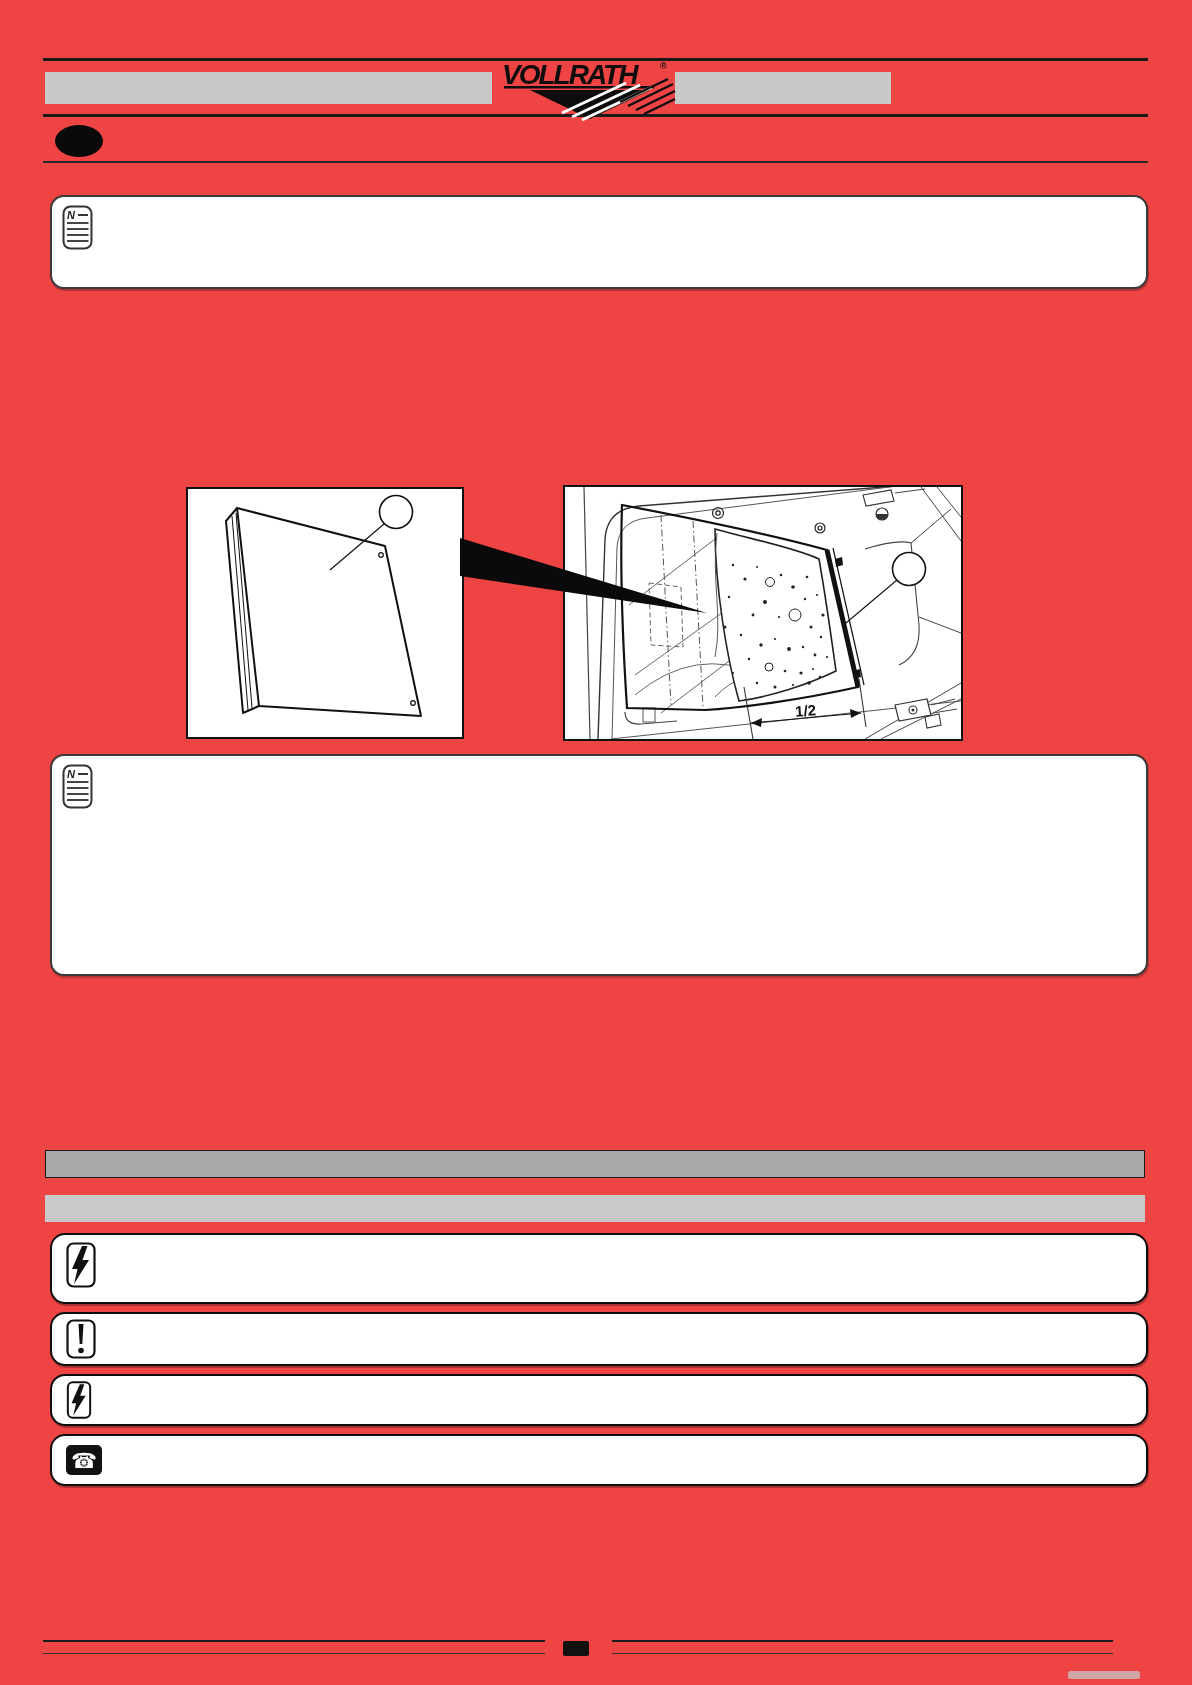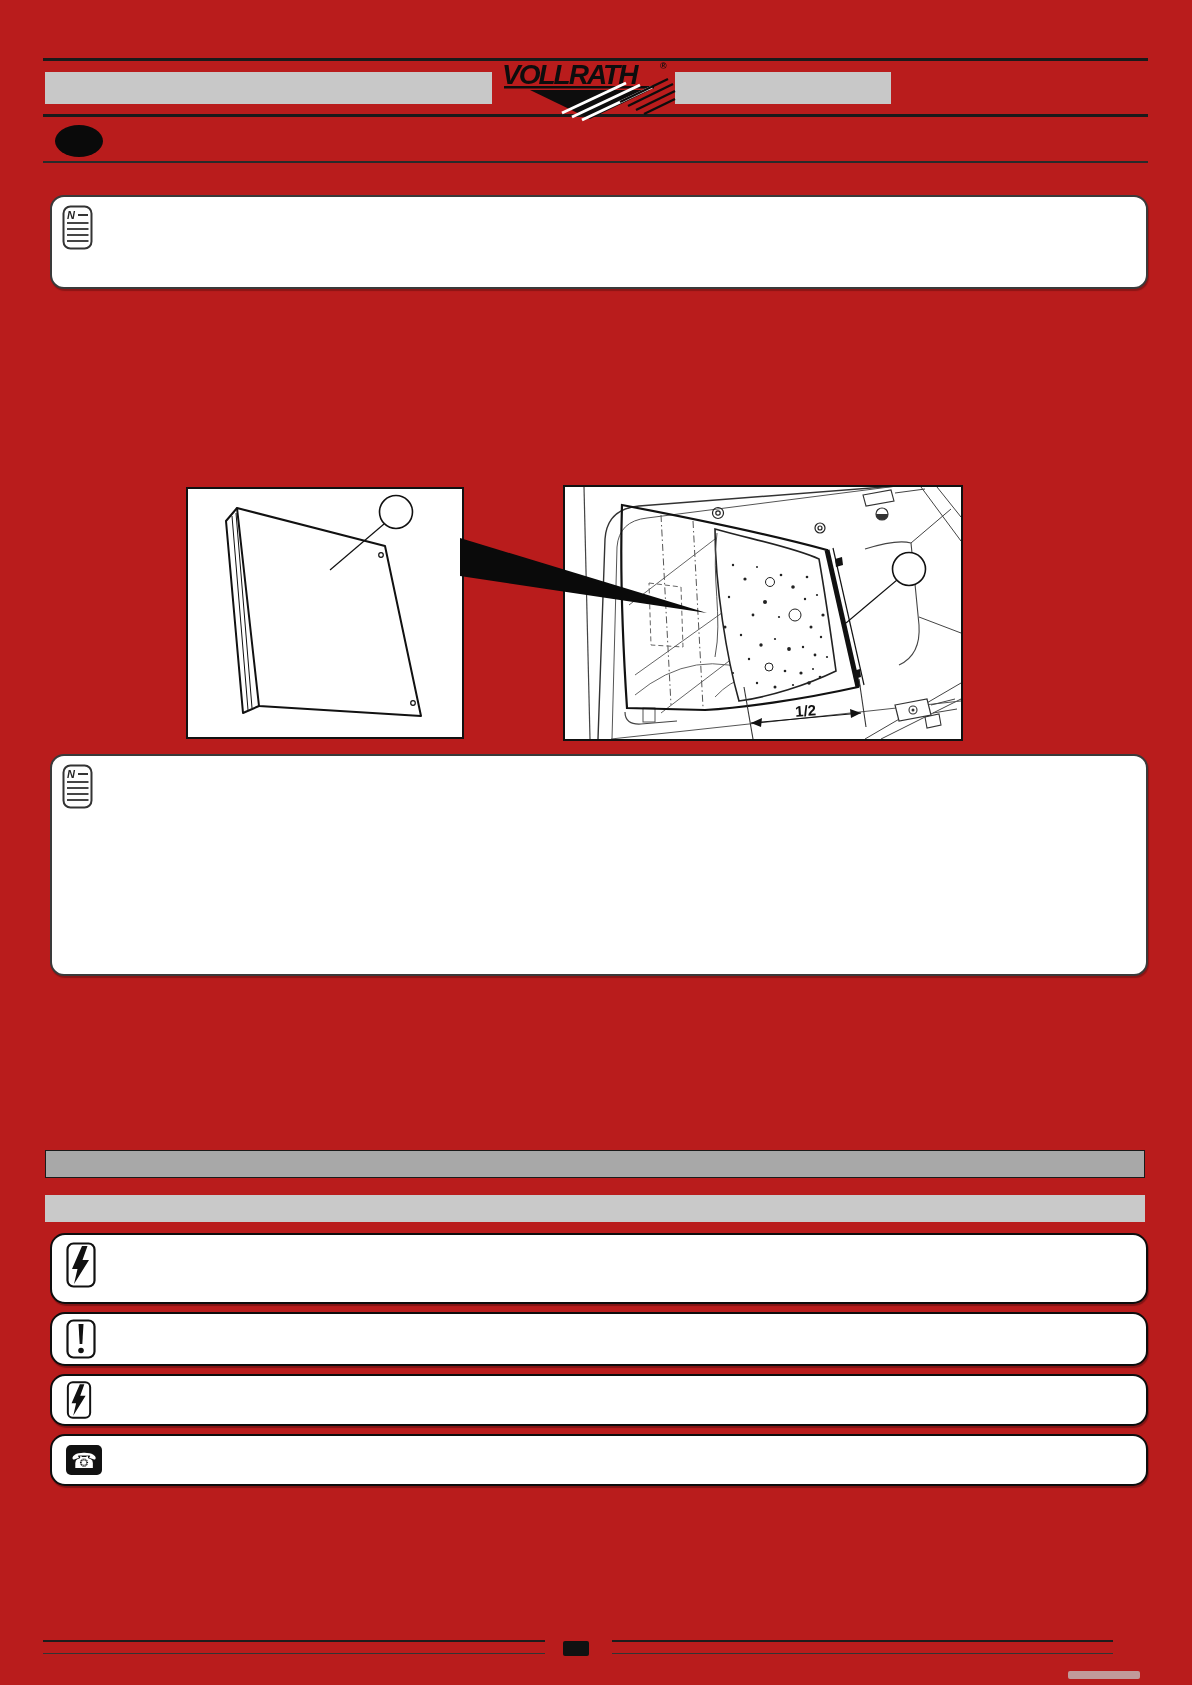--- a/index.html
+++ b/index.html
@@ -1,20 +1,20 @@
 <!DOCTYPE html>
 <html><head>
 <meta charset="utf-8">
 <style>
   html,body{margin:0;padding:0;background:#ffffff;}
   .page{
     position:relative;
     width:1192px;height:1685px;
     margin:0 auto;
-    background:#b91c1c;
+    background:#ef4444;
     font-family:"Liberation Sans", sans-serif;
     overflow:hidden;
   }
   .abs{position:absolute;}
   .hrule{position:absolute;background:#1a1a1a;}
   .graybar{position:absolute;}
   .oval{position:absolute;border-radius:50%;background:#0a0a0a;}
   .roundbox{
     position:absolute;
     background:#ffffff;

